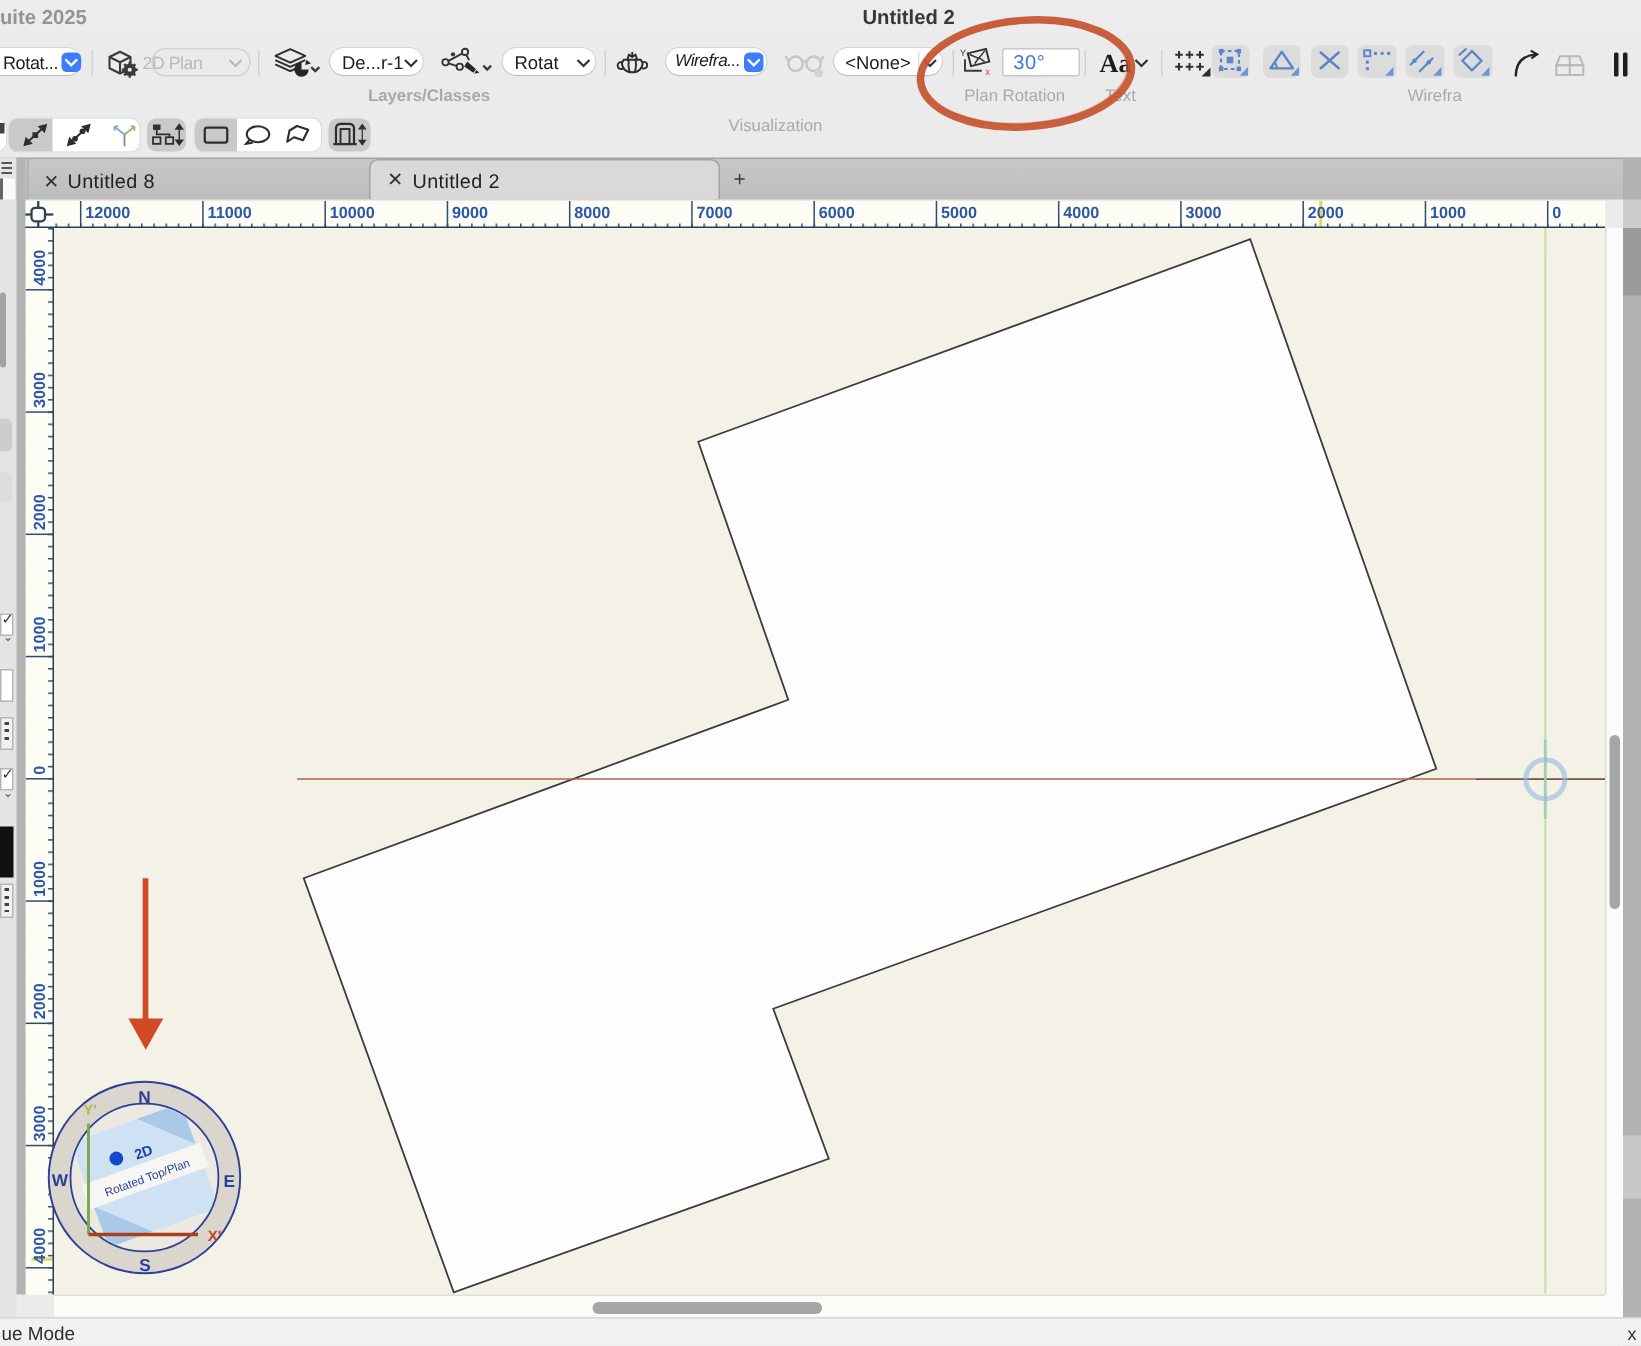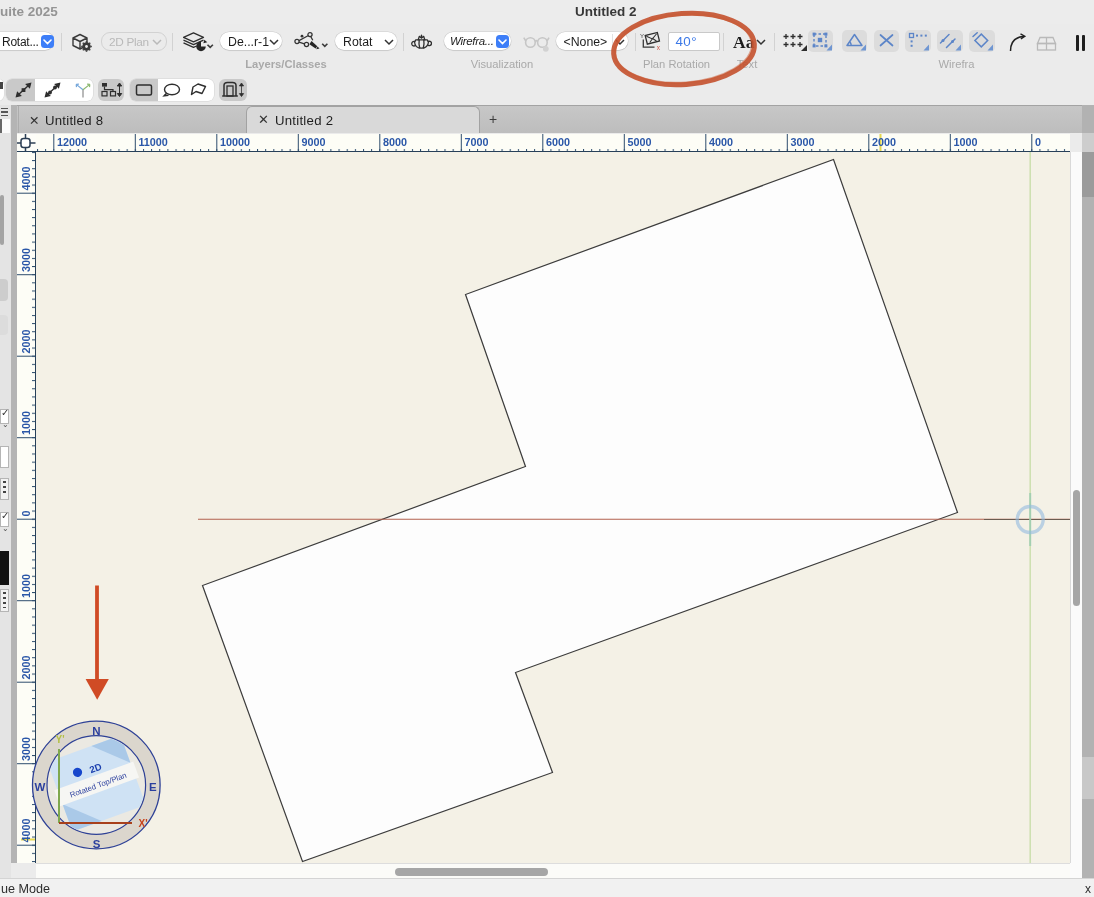--- a/index.html
+++ b/index.html
@@ -44,21 +44,21 @@
   <line x1="10.2" y1="13.5" x2="11.6" y2="13.5"></line>
       <line x1="19.4" y1="13.5" x2="20.8" y2="13.5"></line>
   <line x1="11.8" y1="9.8" x2="12.8" y2="10.8"></line>
       <line x1="18.2" y1="16.2" x2="19.2" y2="17.2"></line>
   <line x1="19.2" y1="9.8" x2="18.2" y2="10.8"></line>
       <line x1="12.8" y1="16.2" x2="11.8" y2="17.2"></line>
  </g>
 </svg>
 
 <div class="abs" style="left:101px;top:32px;width:64px;height:16.5px;border:1px solid #d2d2d2;border-radius:9px;"></div>
-<div class="pilltext" style="left:109px;color:#b9b9b9;font-size:11.8px;letter-spacing:-0.3px;top:35.2px;">2D Plan</div>
+<div class="pilltext" style="left:95px;color:#b9b9b9;font-size:11.8px;letter-spacing:-0.3px;top:35.2px;">2D Plan</div>
 <svg class="abs" style="left:152px;top:39px;" width="10" height="7">
     <path d="M1,1 L5,5 L9,1" stroke="#b9b9b9" stroke-width="1.5" fill="none"></path>
   </svg>
 <div class="sep" style="left:172px;"></div>
 
 <svg class="abs" style="left:182.5px;top:31.5px;" width="31" height="20">
  <g fill="none" stroke="#2e2e2e" stroke-width="1.3" stroke-linejoin="round">
   <path d="M10.5,0.8 L20.5,5.3 L10.5,9.8 L0.5,5.3 Z"></path>
   <path d="M0.5,8.1 L10.5,12.6 L20.5,8.1"></path>
   <path d="M0.5,10.9 L10.5,15.4 L13.6,14"></path>
@@ -136,21 +136,21 @@
  <text x="1" y="7.5" font-size="6" fill="#3a3a3a">Y</text>
  <path d="M4.3,9.5 L4.3,17.2 L15.5,17.2" fill="none" stroke="#3a3a3a" stroke-width="1.3"></path>
  <g transform="rotate(-14 13 8)">
   <rect x="7" y="4" width="12.5" height="8.8" fill="none" stroke="#2e2e2e" stroke-width="1.3"></rect>
   <path d="M8,5 L13.2,9 L18.5,5 M9.8,11.8 L13.4,8.6 L16.6,12" fill="none" stroke="#2e2e2e" stroke-width="1"></path>
  </g>
  <text x="17.8" y="19.8" font-size="6.5" fill="#d0584a">x</text>
 </svg>
 
 <div class="abs" style="left:667.5px;top:31.5px;width:50px;height:17.5px;background:#fff;border:1px solid #c9c9c9;border-radius:2px;"></div>
-<div class="abs" style="left:675.5px;top:33.8px;font-size:13.4px;letter-spacing:0.4px;color:#3b78e7;">40°</div>
+<div class="abs" style="left:675.5px;top:33.8px;font-size:13.4px;letter-spacing:0.4px;color:#3b78e7;">30°</div>
 <div class="sep" style="left:723px;"></div>
 
 <div class="abs" style="left:733px;top:31.5px;font-size:17.5px;font-weight:bold;color:#1c1c1c;font-family:'Liberation Serif',serif;">Aa</div>
 <svg class="abs" style="left:756px;top:39px;" width="10" height="7">
     <path d="M1,1 L5,5 L9,1" stroke="#333" stroke-width="1.5" fill="none"></path>
   </svg>
 <div class="sep" style="left:774px;"></div>
 
 <svg class="abs" style="left:783px;top:33px;" width="25" height="19">
  <g stroke="#2e2e2e" stroke-width="1.3">
@@ -230,21 +230,21 @@
   <path d="M3.5,7.5 L6,1.5 H19 L21.5,7.5 Z"></path>
   <rect x="3.5" y="7.5" width="18" height="6.5"></rect>
   <line x1="12.5" y1="1.5" x2="12.5" y2="14"></line>
  </g>
 </svg>
 
 <div class="abs" style="left:1075.5px;top:35px;width:3.6px;height:16px;background:#1e1e1e;border-radius:1px;"></div>
 <div class="abs" style="left:1081.8px;top:35px;width:3.6px;height:16px;background:#1e1e1e;border-radius:1px;"></div>
 
 <div class="grplabel" style="left:286px;font-weight:bold;">Layers/Classes</div>
-<div class="grplabel" style="left:502px;">Visualization</div>
+<div class="grplabel" style="left:517px;margin-top:20px;">Visualization</div>
 <div class="grplabel" style="left:676.5px;">Plan Rotation</div>
 <div class="grplabel" style="left:747px;">Text</div>
 <div class="grplabel" style="left:956.5px;">Wirefra</div>
 
 <svg class="abs" style="left:597px;top:0px;" width="180" height="100">
  <ellipse cx="87" cy="49" rx="70.5" ry="35.5" fill="none" stroke="#c4512e" stroke-width="5" opacity="0.9" transform="rotate(-4 87 49)"></ellipse>
  <ellipse cx="86.5" cy="48.5" rx="68.5" ry="34" fill="none" stroke="#c95a33" stroke-width="2" opacity="0.5" transform="rotate(-4 87 49)"></ellipse>
 </svg>
 
 <div class="abs" style="left:-8px;top:79px;width:12px;height:21.5px;background:#fff;border-radius:6px;box-shadow:0 0 0 0.5px rgba(0,0,0,0.10);"></div>

